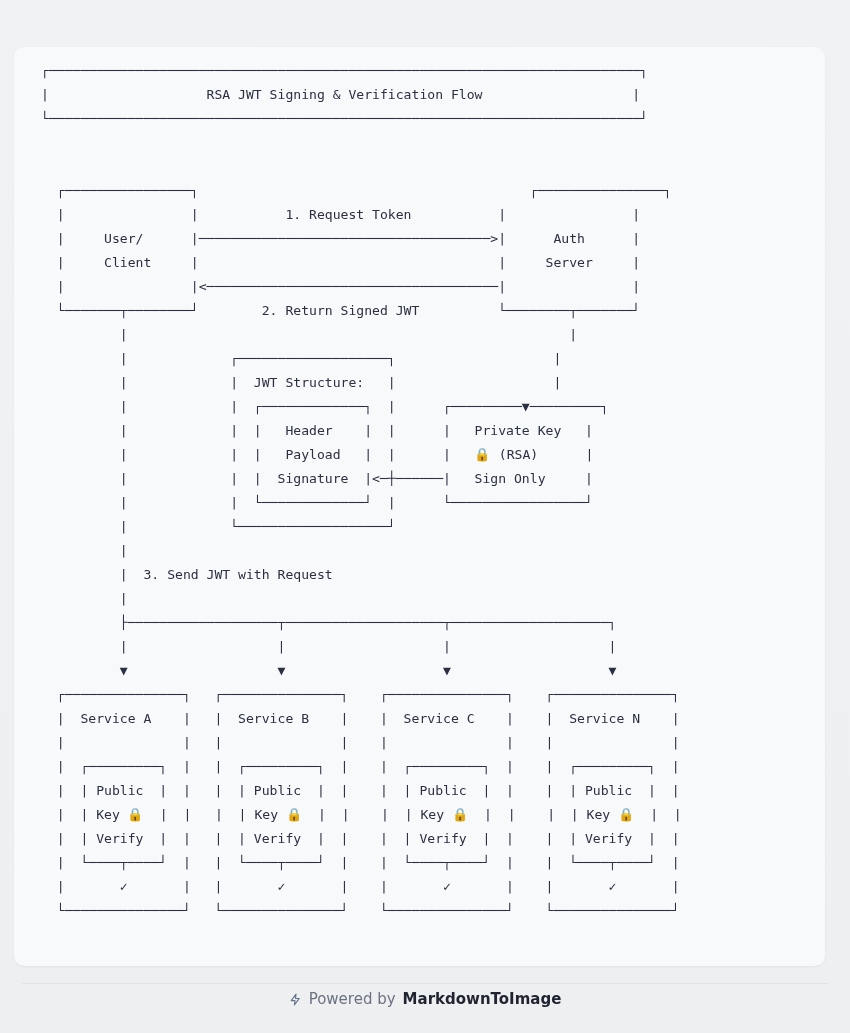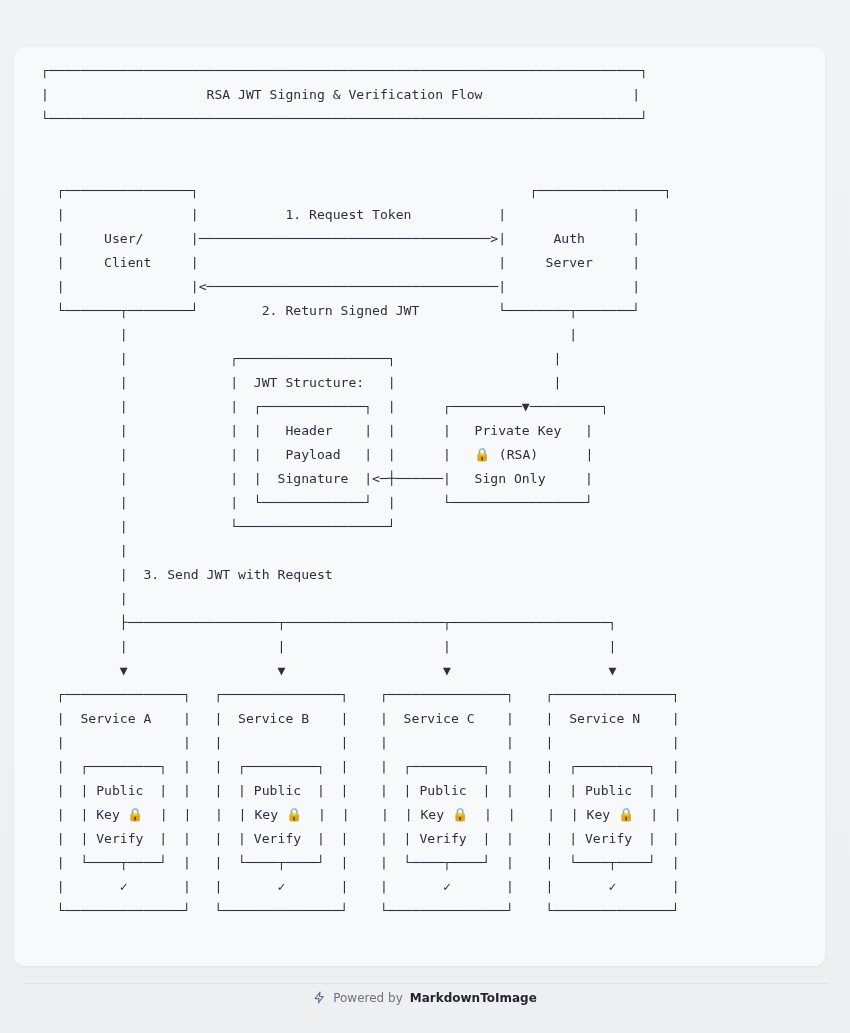--- a/index.html
+++ b/index.html
@@ -63,21 +63,21 @@
   #footer {
     position: absolute;
     left: 0;
     top: 990px;
     width: 850px;
     display: flex;
     align-items: center;
     justify-content: center;
     gap: 7px;
     font-family: "DejaVu Sans", sans-serif;
-    font-size: 12px;
+    font-size: 15px;
     color: #6b7280;
   }
   #footer .bolt {
     display: inline-block;
     width: 13px;
     height: 15px;
     color: #64748b;
     line-height: 1;
   }
   #footer .bolt svg { display: block; }

